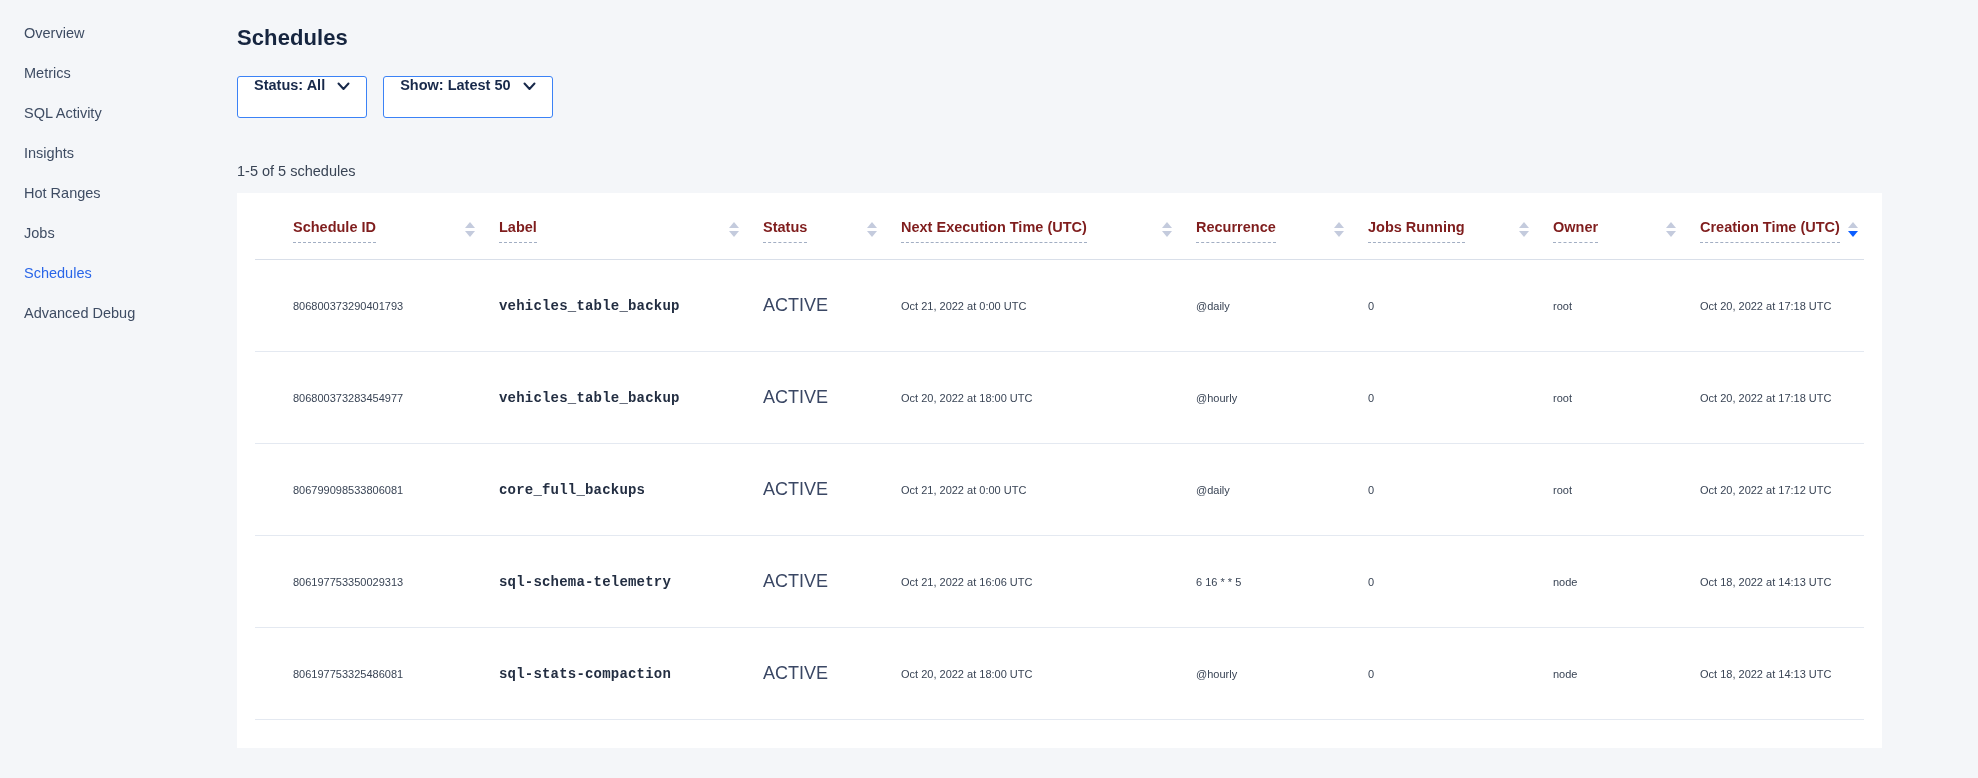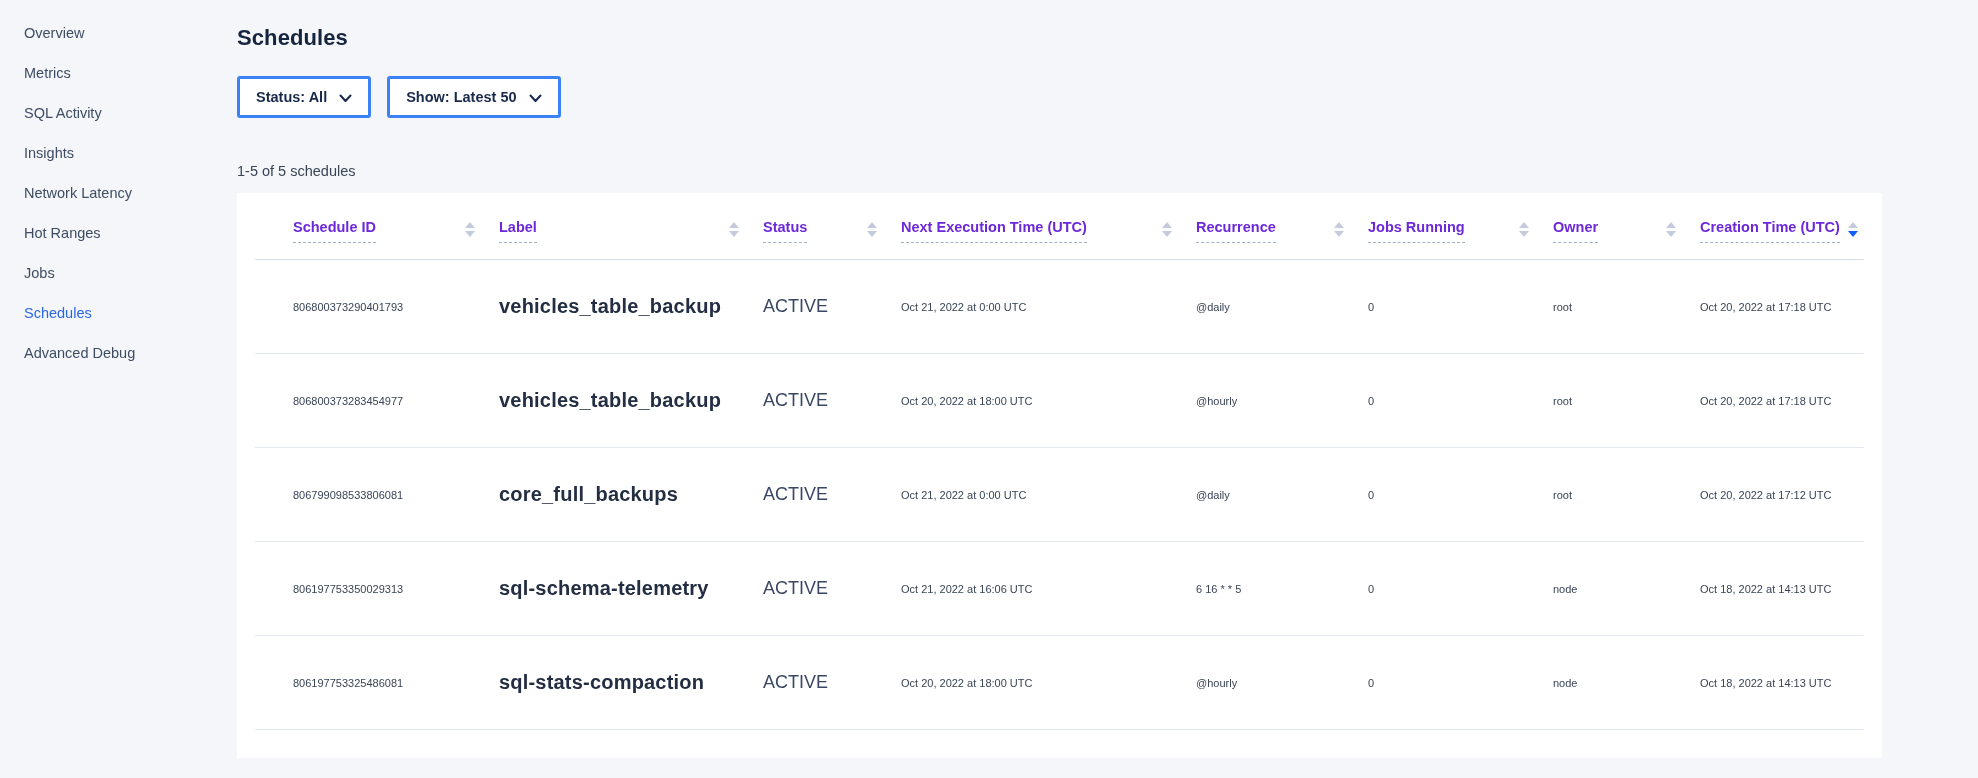--- a/index.html
+++ b/index.html
@@ -32,74 +32,73 @@
 
   
   .main{flex:1;min-width:0;padding:0 96px 0 13px;}
   .page-title{
     margin:25px 0 0;
     font-size:22px;line-height:26px;font-weight:700;
     color:var(--heading);letter-spacing:.1px;
   }
   .filters{display:flex;gap:16px;margin-top:25px;}
   .filter-btn{
-    display:inline-flex;align-items:center;gap:12px;
+    display:inline-flex;gap:12px;
     height:42px;padding:0 16px;
-    background:#fff;border:3px solid #3b82f6;border-radius:3px;
+    background:#fff;border:1px solid #3b82f6;border-radius:3px;
     font-family:inherit;font-size:14.5px;font-weight:700;color:#18294a;
     cursor:pointer;
   }
   .chev{display:inline-block;margin-top:1px;}
   .count{margin-top:44px;font-size:14.5px;line-height:19px;color:var(--body-text);}
 
   
   .panel{background:var(--panel-bg);margin-top:12px;padding:0 18px 28px;}
   table{width:100%;border-collapse:collapse;table-layout:fixed;}
   col.c1{width:244px;}col.c2{width:264px;}col.c3{width:138px;}col.c4{width:295px;}
   col.c5{width:172px;}col.c6{width:185px;}col.c7{width:147px;}
   thead th{
     padding:26px 24px 16px 0;text-align:left;vertical-align:top;
     border-bottom:1px solid #d9dfe9;
-    font-size:14.5px;font-weight:700;color:#6d28d9;
+    font-size:14.5px;font-weight:700;color:#7f1d1d;
   }
   thead th:first-child,tbody td:first-child{padding-left:38px;}
   .th-inner{display:flex;justify-content:space-between;align-items:flex-start;gap:8px;}
   .th-label{
     border-bottom:1px dashed #a2aec3;padding-bottom:7px;
     white-space:nowrap;cursor:pointer;
   }
   .sort{display:inline-flex;flex-direction:column;align-items:center;margin-top:3px;cursor:pointer;flex-shrink:0;}
   .sort i{display:block;width:0;height:0;border-left:5px solid transparent;border-right:5px solid transparent;}
   .sort .up{border-bottom:6px solid #c4cbdd;}
   .sort .down{border-top:6px solid #c4cbdd;margin-top:3px;}
   .sort.desc .down{border-top-color:var(--sort-active);}
   tbody td{
     padding:35px 24px 35px 0;
     border-bottom:1px solid #e4e9f1;
     font-size:11px;color:var(--body-text);
     white-space:nowrap;overflow:hidden;
   }
   tbody tr{cursor:pointer;}
   .mono{
-    font-family:Liberation Sans, sans-serif;
-    font-weight:700;color:#232e42;font-size:20px;letter-spacing:.2px;
+    font-family:Liberation Mono, monospace;
+    font-weight:700;color:#232e42;font-size:14px;letter-spacing:.2px;
   }
   .status-cell{font-size:18px;color:#3a4764;}
 </style>
 </head>
 <body>
 
 <div class="app">
 
   <nav class="sidebar" id="sidebar">
       <div class="nav-item">Overview</div>
       <div class="nav-item">Metrics</div>
       <div class="nav-item">SQL Activity</div>
       <div class="nav-item">Insights</div>
-      <div class="nav-item">Network Latency</div>
       <div class="nav-item">Hot Ranges</div>
       <div class="nav-item">Jobs</div>
       <div class="nav-item active">Schedules</div>
       <div class="nav-item">Advanced Debug</div>
     </nav>
 
   <main class="main">
     <h1 class="page-title">Schedules</h1>
 
     <div class="filters">

